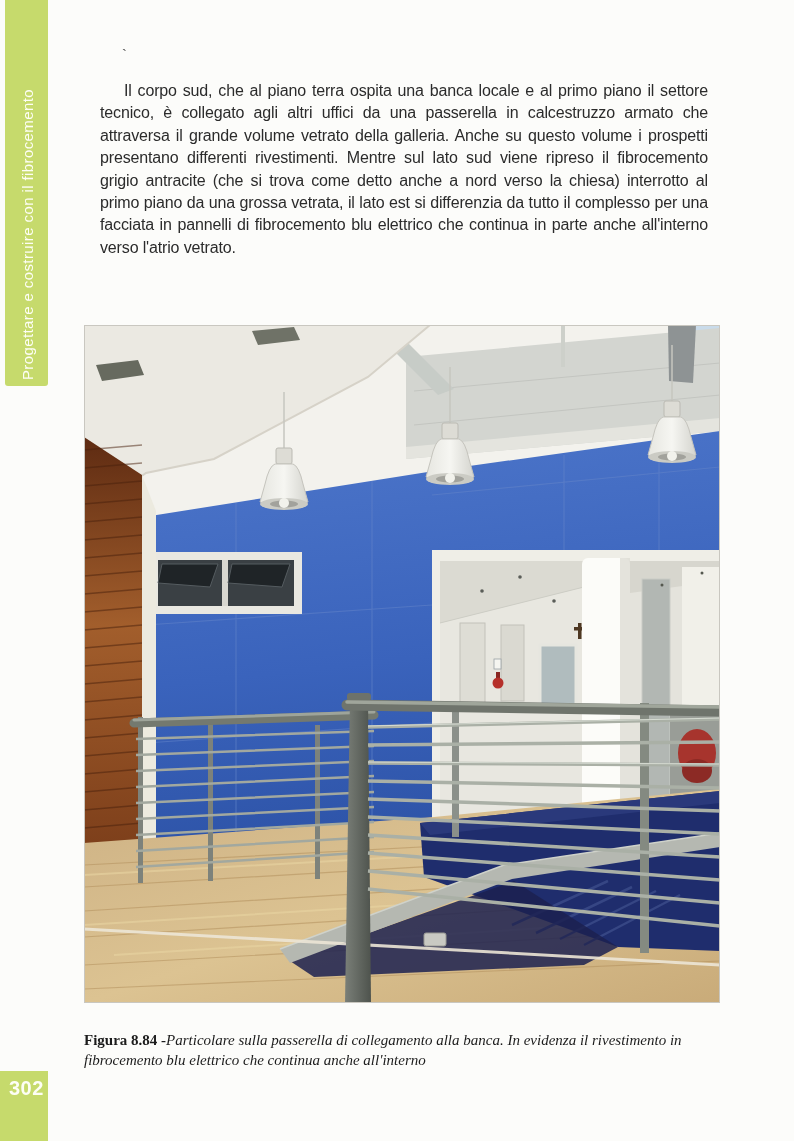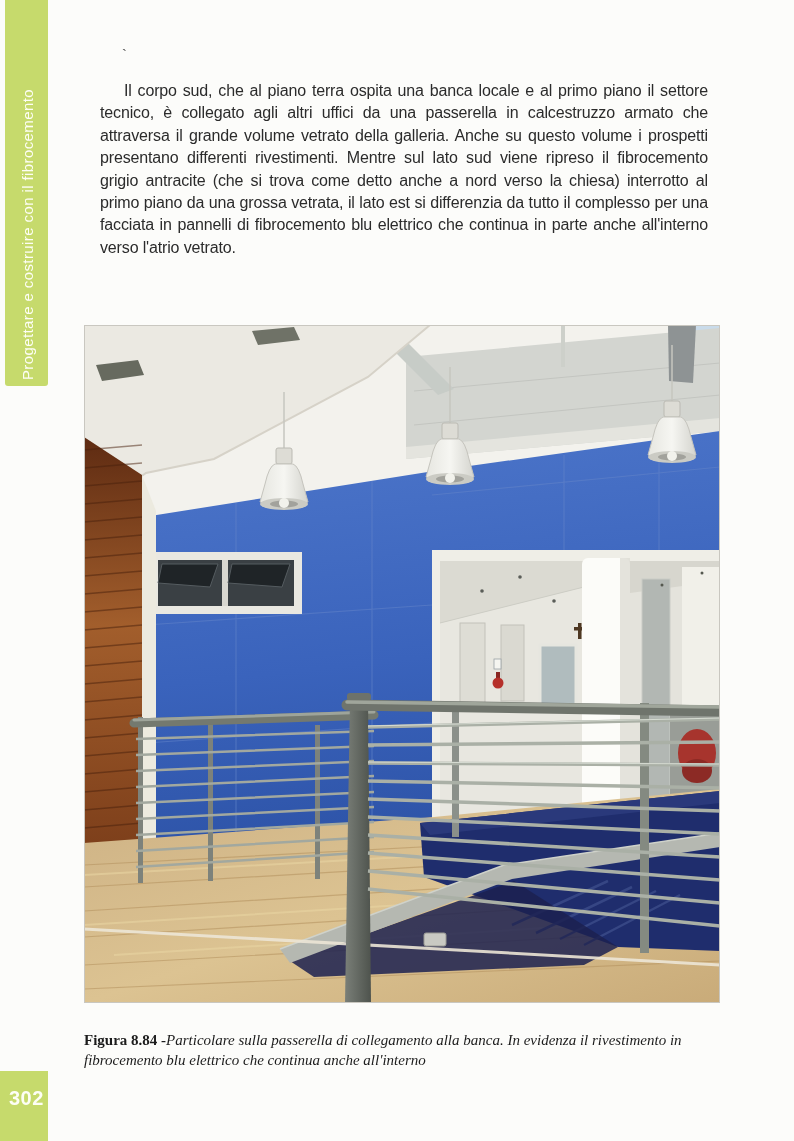--- a/index.html
+++ b/index.html
@@ -39,21 +39,21 @@
     font-family:"Liberation Serif",serif;font-size:15px;line-height:19.5px;color:#1c1c1c;
   }
   .caption .cap-label{font-weight:bold;font-style:normal;}
   .caption .cap-text{font-style:italic;}
   
   .pagenum{
     position:absolute;left:0;top:1071px;width:48px;height:70px;
     background:#c6da6c;
   }
   .pagenum span{
-    display:block;margin:16px 0 0 9px;
+    display:block;margin:6px 0 0 9px;
     font-size:20px;font-weight:bold;color:#fdfef5;letter-spacing:.5px;
   }
 </style>
 </head>
 <body>
 
 <div class="page">
 
   <div class="tab">
     <span class="tab-label">Progettare e costruire con il fibrocemento</span>

